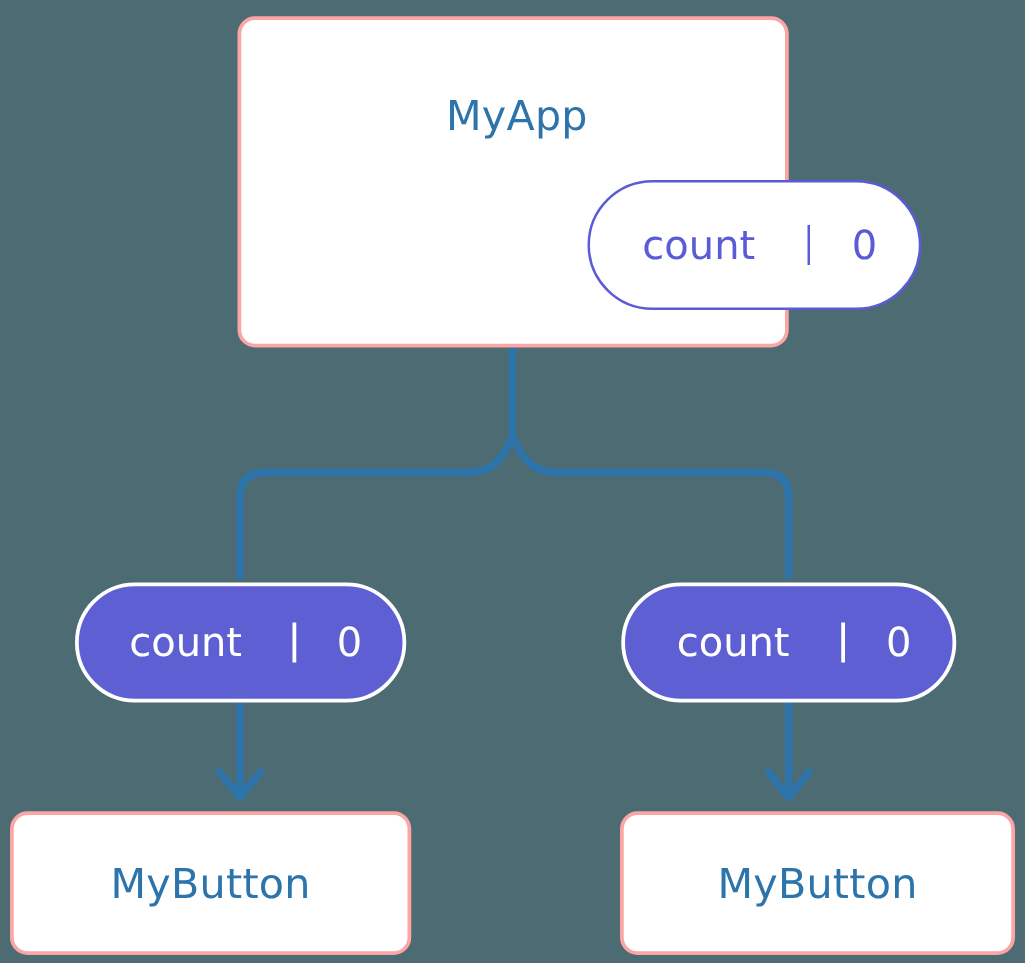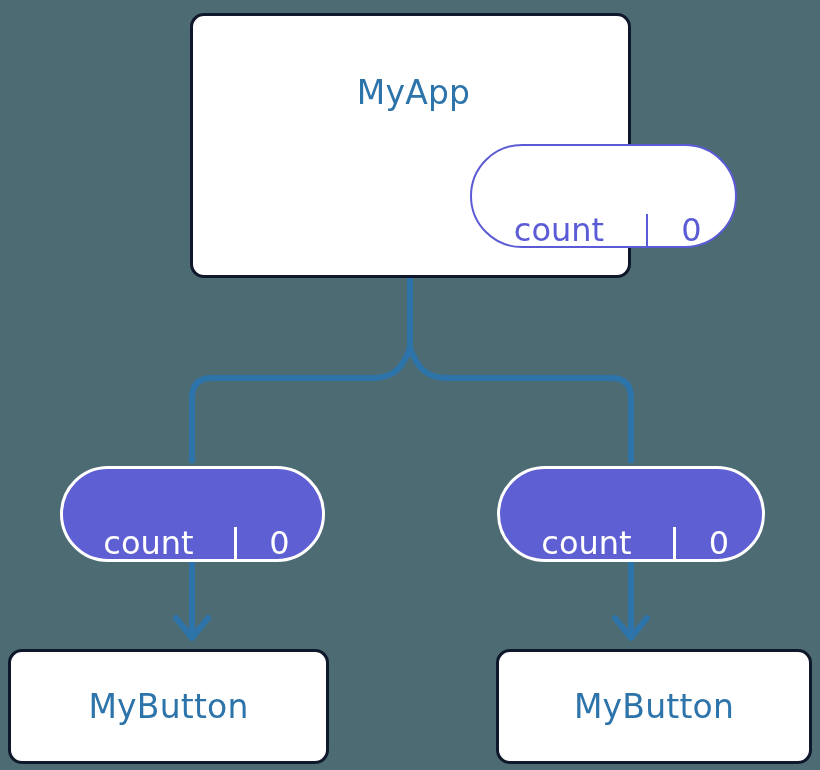--- a/index.html
+++ b/index.html
@@ -24,21 +24,21 @@
     top: 0;
     width: 820px;
     height: 770px;
     pointer-events: none;
   }
 
   
   .component-box {
     position: absolute;
     background: #ffffff;
-    border: 3px solid #0f172a;
+    border: 3px solid #fca5a5;
     border-radius: 14px;
     box-sizing: border-box;
     display: flex;
     align-items: center;
     justify-content: center;
   }
   .component-label {
     color: #2d74ab;
     font-size: 33px;
     letter-spacing: 0.2px;
@@ -73,21 +73,21 @@
     width: 316px;
     height: 115px;
   }
 
   
   .state-pill {
     position: absolute;
     box-sizing: border-box;
     border-radius: 999px;
     display: flex;
-    align-items: flex-end;
+    align-items: center;
     overflow: hidden;
   }
   .pill-name,
   .pill-value {
     display: flex;
     align-items: center;
     justify-content: center;
     font-size: 32px;
     line-height: 1;
     white-space: nowrap;

